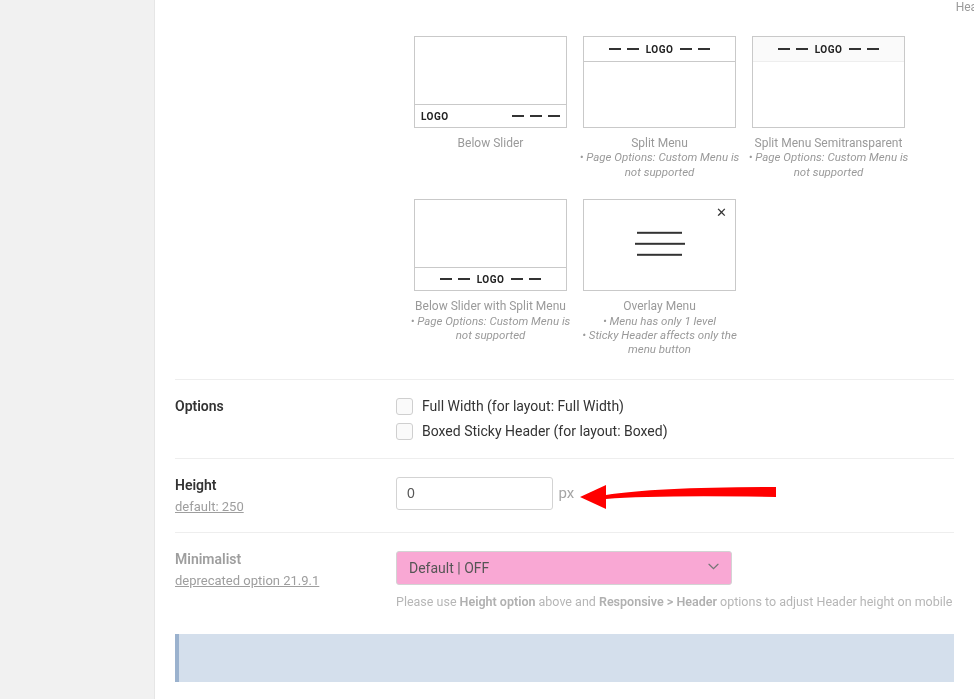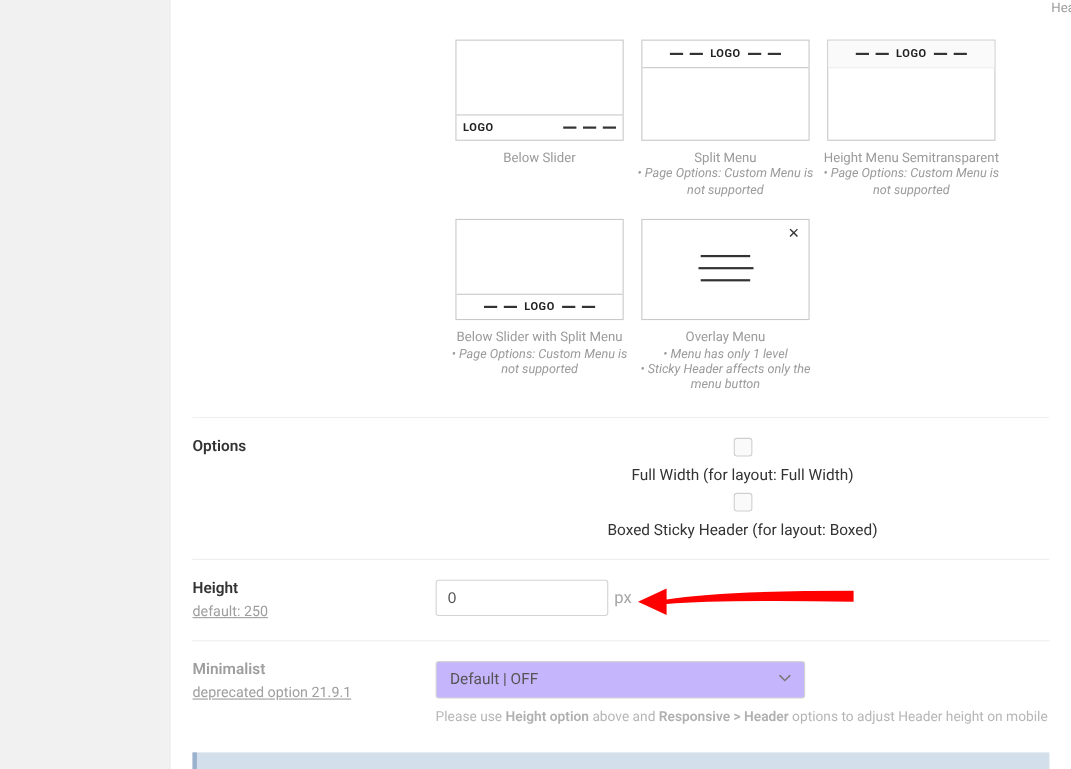--- a/index.html
+++ b/index.html
@@ -176,21 +176,20 @@
   .form-field-col {
     flex: 1;
     position: relative;
   }
 
   .chk-line {
     display: flex;
     align-items: center;
     gap: 9px;
     margin-bottom: 8px;
-    flex-direction: column;
   }
   .chk-line:last-child { margin-bottom: 0; }
   .chk {
     width: 17px;
     height: 17px;
     border: 1px solid #cfcfcf;
     border-radius: 3px;
     background: #fafafa;
     flex-shrink: 0;
   }
@@ -219,21 +218,21 @@
 
   .select-wrap {
     width: 336px;
     height: 34px;
     border: 1px solid #d3d3d3;
     border-radius: 3px;
     position: relative;
     display: flex;
     align-items: center;
     padding: 0 12px;
-    background: #c4b5fd;
+    background: #f9a8d4;
   }
   .select-wrap .sel-val {
     font-size: 14px;
     color: #555;
   }
   .select-wrap .chev {
     position: absolute;
     right: 12px;
     top: 50%;
     transform: translateY(-60%);
@@ -318,21 +317,21 @@
                 <span></span>
                 <span></span>
               </div>
             <div class="logo-txt">LOGO</div>
             <div class="dashes">
                 <span></span>
                 <span></span>
               </div>
           </div>
         </div>
-        <div class="layout-label">Height Menu Semitransparent</div>
+        <div class="layout-label">Split Menu Semitransparent</div>
         <div class="layout-note">• Page Options: Custom Menu is not supported</div>
       </div>
 
       <div style="flex-basis:100%; height:0;"></div>
 
       <div class="layout-opt">
         <div class="layout-thumb">
           <div class="bottom-bar" style="justify-content:center; gap:7px;">
             <div class="dashes">
                 <span></span>

